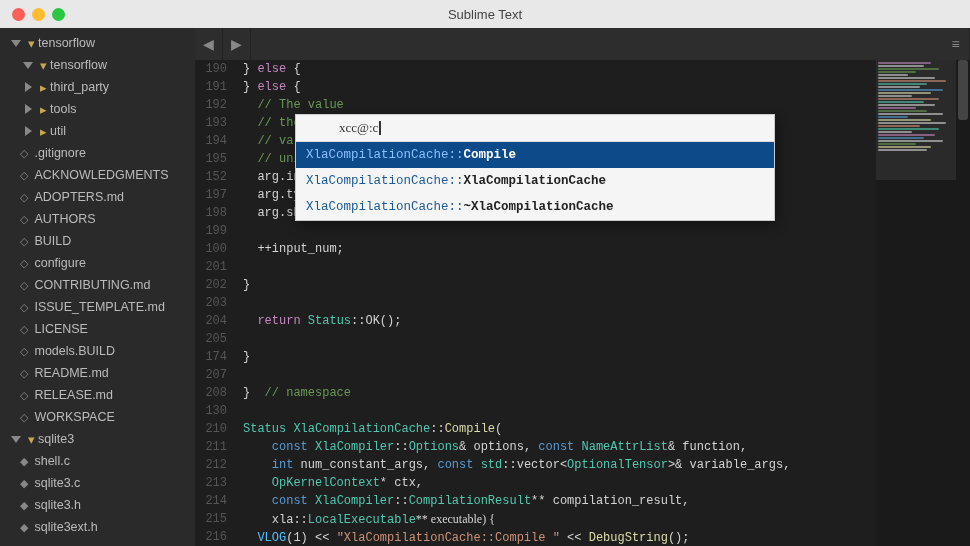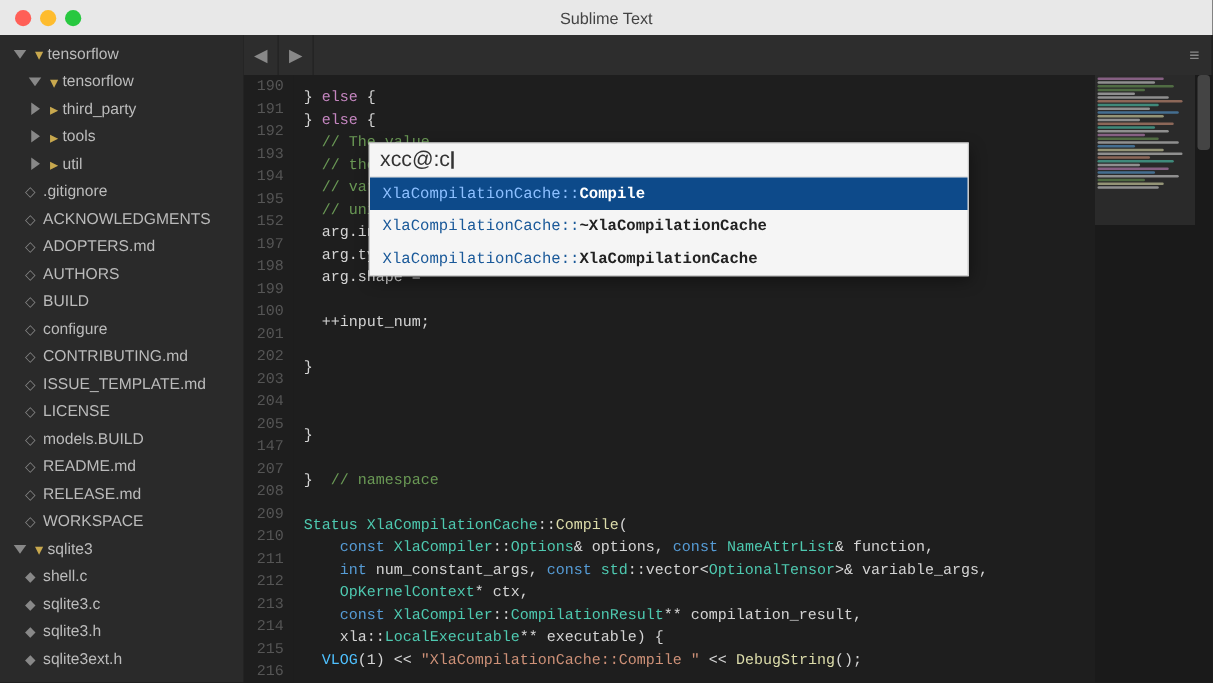--- a/index.html
+++ b/index.html
@@ -216,23 +216,24 @@
     }
 
     .autocomplete-input {
       display: flex;
       align-items: center;
       background: #f5f5f5;
       border-bottom: 1px solid #ddd;
       padding: 4px 8px;
     }
     .autocomplete-input-text {
-      font-family: Liberation Sans, sans-serif;
-      font-size: 17px;
+      font-family: Liberation Serif, serif;
+      font-size: 13px;
       color: #333;
+      margin-left: 35px;
     }
     .autocomplete-cursor {
       display: inline-block;
       width: 2px;
       height: 14px;
       background: #333;
       vertical-align: middle;
       margin-left: 1px;
     }
 
@@ -468,24 +469,24 @@
             <div>152</div>
             <div>197</div>
             <div>198</div>
             <div>199</div>
             <div>100</div>
             <div>201</div>
             <div>202</div>
             <div>203</div>
             <div>204</div>
             <div>205</div>
-            <div>147</div>
+            <div>174</div>
             <div>207</div>
             <div>208</div>
-            <div>209</div>
+            <div>130</div>
             <div>210</div>
             <div>211</div>
             <div>212</div>
             <div>213</div>
             <div>214</div>
             <div>215</div>
             <div>216</div>
 
           </div>
 
@@ -497,49 +498,50 @@
             <div class="code-line"><span class="cmt">  // variable</span></div>
             <div class="code-line"><span class="cmt">  // uninitia</span></div>
             <div class="code-line"><span style="color:#d4d4d4;">  arg.initiali</span></div>
             <div class="code-line"><span style="color:#d4d4d4;">  arg.type = D</span></div>
             <div class="code-line"><span style="color:#d4d4d4;">  arg.shape =</span></div>
             <div class="code-line">&nbsp;</div>
             <div class="code-line"><span style="color:#d4d4d4;">  ++input_num;</span></div>
             <div class="code-line">&nbsp;</div>
             <div class="code-line"><span style="color:#d4d4d4;">}</span></div>
             <div class="code-line">&nbsp;</div>
+            <div class="code-line"><span style="color:#d4d4d4;">  </span><span class="ret">return</span><span style="color:#d4d4d4;"> </span><span class="cls">Status</span><span style="color:#d4d4d4;">::OK();</span></div>
             <div class="code-line">&nbsp;</div>
             <div class="code-line"><span style="color:#d4d4d4;">}</span></div>
             <div class="code-line">&nbsp;</div>
             <div class="code-line"><span style="color:#d4d4d4;">}  </span><span class="cmt">// namespace</span></div>
             <div class="code-line">&nbsp;</div>
             <div class="code-line"><span class="cls">Status</span><span style="color:#d4d4d4;"> </span><span class="cls">XlaCompilationCache</span><span style="color:#d4d4d4;">::</span><span class="fn">Compile</span><span style="color:#d4d4d4;">(</span></div>
             <div class="code-line"><span style="color:#d4d4d4;">    </span><span class="kw2">const</span><span style="color:#d4d4d4;"> </span><span class="cls">XlaCompiler</span><span style="color:#d4d4d4;">::</span><span class="cls">Options</span><span style="color:#d4d4d4;">&amp; options, </span><span class="kw2">const</span><span style="color:#d4d4d4;"> </span><span class="cls">NameAttrList</span><span style="color:#d4d4d4;">&amp; function,</span></div>
             <div class="code-line"><span style="color:#d4d4d4;">    </span><span class="kw2">int</span><span style="color:#d4d4d4;"> num_constant_args, </span><span class="kw2">const</span><span style="color:#d4d4d4;"> </span><span class="cls">std</span><span style="color:#d4d4d4;">::vector&lt;</span><span class="cls">OptionalTensor</span><span style="color:#d4d4d4;">&gt;&amp; variable_args,</span></div>
             <div class="code-line"><span style="color:#d4d4d4;">    </span><span class="cls">OpKernelContext</span><span style="color:#d4d4d4;">* ctx,</span></div>
             <div class="code-line"><span style="color:#d4d4d4;">    </span><span class="kw2">const</span><span style="color:#d4d4d4;"> </span><span class="cls">XlaCompiler</span><span style="color:#d4d4d4;">::</span><span class="cls">CompilationResult</span><span style="color:#d4d4d4;">** compilation_result,</span></div>
-            <div class="code-line"><span style="color:#d4d4d4;">    xla::</span><span class="cls">LocalExecutable</span><span style="color:#d4d4d4;">** executable) {</span></div>
+            <div class="code-line"><span style="color:#d4d4d4;">    xla::</span><span class="cls">LocalExecutable</span><span style="color:#d4d4d4;font-family:Liberation Serif, serif;">** executable) {</span></div>
             <div class="code-line"><span style="color:#d4d4d4;">  </span><span class="macro">VLOG</span><span style="color:#d4d4d4;">(1) &lt;&lt; </span><span class="str">"XlaCompilationCache::Compile "</span><span style="color:#d4d4d4;"> &lt;&lt; </span><span class="fn">DebugString</span><span style="color:#d4d4d4;">();</span></div>
 
           </div>
         </div>
 
         <div class="autocomplete">
           <div class="autocomplete-input">
             <span class="autocomplete-input-text">xcc@:c</span>
             <span class="autocomplete-cursor"></span>
           </div>
           <div class="autocomplete-item selected">
             <span><span class="ac-class" style="color:#8cbfff;">XlaCompilationCache::</span><span style="font-weight:bold;">Compile</span></span>
           </div>
           <div class="autocomplete-item">
-            <span><span class="ac-class">XlaCompilationCache::</span><span style="font-weight:bold;">~XlaCompilationCache</span></span>
+            <span><span class="ac-class">XlaCompilationCache::</span><span style="font-weight:bold;">XlaCompilationCache</span></span>
           </div>
           <div class="autocomplete-item">
-            <span><span class="ac-class">XlaCompilationCache::</span><span style="font-weight:bold;">XlaCompilationCache</span></span>
+            <span><span class="ac-class">XlaCompilationCache::</span><span style="font-weight:bold;">~XlaCompilationCache</span></span>
           </div>
         </div>
       </div>
 
       <div class="minimap">
         <div class="minimap-viewport"></div>
         <div class="minimap-code">
           <div class="minimap-line" style="width:70%;background:#c586c0;"></div>
           <div class="minimap-line" style="width:60%;background:#d4d4d4;"></div>
           <div class="minimap-line" style="width:80%;background:#6a9955;"></div>

